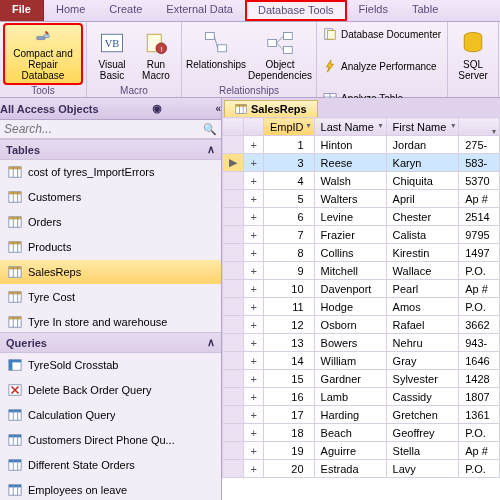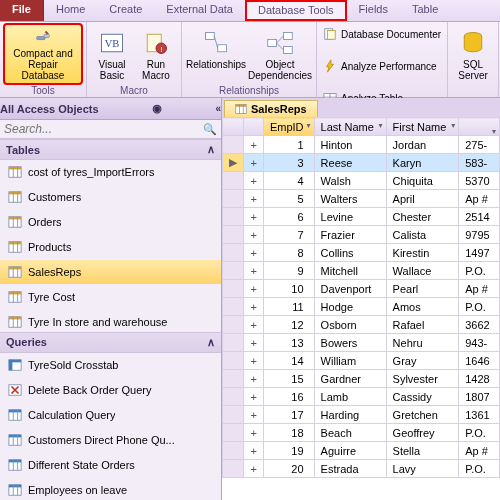--- a/index.html
+++ b/index.html
@@ -23,21 +23,21 @@
   .small-item { display: flex; align-items: center; gap: 4px; font-size: 10px; padding: 1px 2px; white-space: nowrap; }
   .small-item .ico { width: 14px; height: 14px; }
   
   .main { display: flex; height: calc(500px - 22px - 76px); }
   .navpane { width: 222px; border-right: 1px solid #b5a5c9; display: flex; flex-direction: column; background: #f2edf7; }
   .nav-header { display: flex; align-items: center; justify-content: space-between; background: linear-gradient(#e6daf0, #d6c6e6); padding: 4px 0; font-weight: bold; color: #3a2f5a; border-bottom: 1px solid #b5a5c9; }
   .nav-header .chev { font-size: 10px; }
   .search { display: flex; align-items: center; padding: 2px 4px; border-bottom: 1px solid #cfc2dc; }
   .search input { flex: 1; border: none; background: transparent; font-style: italic; color: #888; font-size: 12px; outline: none; }
   .search .mag { color: #888; font-size: 11px; }
-  .section-head { display: flex; justify-content: space-between; align-items: center; background: linear-gradient(#e6daf0, #dccee8); padding: 3px 6px; font-weight: bold; color: #3a2f5a; border-top: 1px solid #cfc2dc; border-bottom: 1px solid #cfc2dc; gap: 30px; }
+  .section-head { display: flex; justify-content: space-between; align-items: flex-end; background: linear-gradient(#e6daf0, #dccee8); padding: 3px 6px; font-weight: bold; color: #3a2f5a; border-top: 1px solid #cfc2dc; border-bottom: 1px solid #cfc2dc; gap: 30px; }
   .nav-list { overflow-y: auto; }
   .nav-item { display: flex; align-items: center; gap: 6px; padding: 5px 8px; border-bottom: 1px solid #f2edf7; cursor: pointer; }
   .nav-item.selected { background: linear-gradient(#ffe9a8, #ffd36b); }
   .nav-item .ico { width: 14px; height: 14px; flex-shrink: 0; }
   .nav-item span { white-space: nowrap; overflow: hidden; text-overflow: ellipsis; }
   
   .datasheet { flex: 1; display: flex; flex-direction: column; background: #fff; }
   .ds-tabs { display: flex; background: #e0d2ec; padding: 2px 2px 0; }
   .ds-tab { display: flex; align-items: center; gap: 4px; background: linear-gradient(#fff2c8, #ffe08a); border: 1px solid #d0b860; border-bottom: none; padding: 2px 10px; font-weight: bold; font-size: 11px; }
   .ds-tab .ico { width: 12px; height: 12px; }

